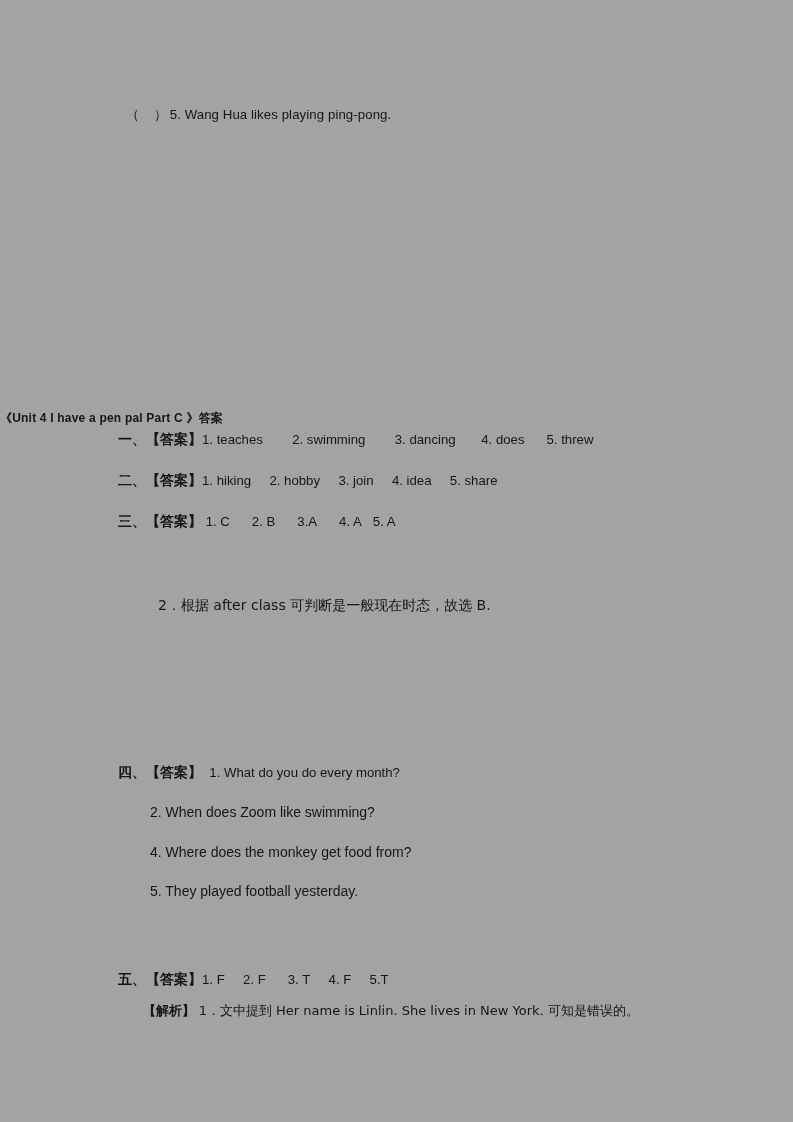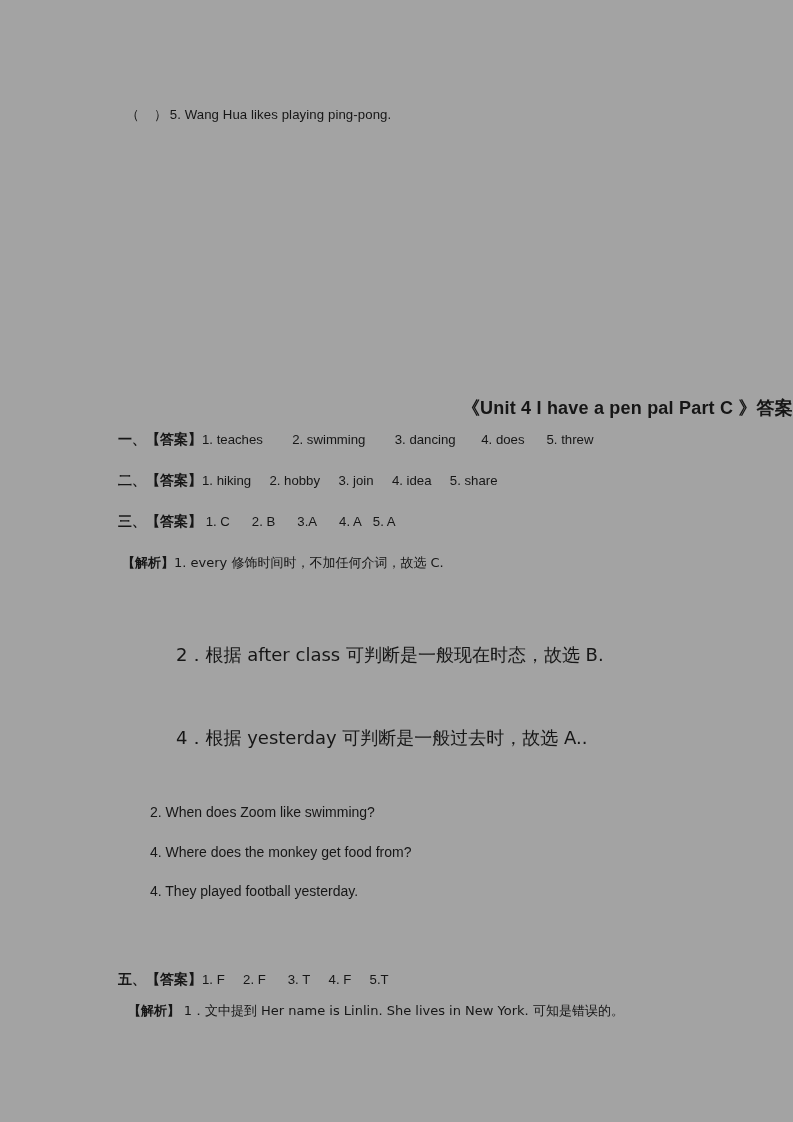--- a/index.html
+++ b/index.html
@@ -33,25 +33,25 @@
     font-size: 13.2px;
     letter-spacing: 0.1px;
   }
   .carry .paren {
     letter-spacing: 2.5px;
   }
 
   
   .doc-title {
     position: absolute;
-    top: 396px;
+    top: 410px;
     left: 0;
     width: 793px;
-    text-align: right;
-    font-size: 18px;
+    text-align: left;
+    font-size: 12px;
     font-weight: bold;
     letter-spacing: 0.2px;
     white-space: pre;
   }
   .doc-title .cjk {
     font-family: "DejaVu Sans", "Liberation Sans", sans-serif;
     font-weight: bold;
   }
 
   
@@ -75,23 +75,22 @@
   }
   .ana-tag {
     font-family: "DejaVu Sans", sans-serif;
     font-weight: bold;
   }
   .cn {
     font-family: "DejaVu Sans", "Liberation Sans", sans-serif;
     font-size: 13px;
   }
   .ana-sub {
-    left: 176px;
-    font-size: 18px;
-    margin-top: 48px;
+    left: 158px;
+    font-size: 14px;
   }
 
   
   .q-line {
     left: 150px;
     font-size: 14px;
   }
 
   .sep { display: inline-block; }
 </style>
@@ -103,27 +102,26 @@
   <div class="line carry"><span class="paren">（  ）</span><span>5. Wang Hua likes playing ping-pong.</span></div>
 
   <div class="doc-title"><span class="cjk">《</span><span>Unit 4 I have a pen pal Part C </span><span class="cjk">》</span><span class="cjk">答案</span></div>
 
   <div class="line sec-row" style="top:432px;"><span class="sec-label">一、【答案】</span><span class="sec-items">1. teaches</span><span class="sep">        </span><span class="sec-items">2. swimming</span><span class="sep">        </span><span class="sec-items">3. dancing</span><span class="sep">       </span><span class="sec-items">4. does</span><span class="sep">      </span><span class="sec-items">5. threw</span></div>
 
   <div class="line sec-row" style="top:473px;"><span class="sec-label">二、【答案】</span><span class="sec-items">1. hiking</span><span class="sep">     </span><span class="sec-items">2. hobby</span><span class="sep">     </span><span class="sec-items">3. join</span><span class="sep">     </span><span class="sec-items">4. idea</span><span class="sep">     </span><span class="sec-items">5. share</span></div>
 
   <div class="line sec-row" style="top:514px;"><span class="sec-label">三、【答案】</span><span class="sep"> </span><span class="sec-items">1. C</span><span class="sep">      </span><span class="sec-items">2. B</span><span class="sep">      </span><span class="sec-items">3.A</span><span class="sep">      </span><span class="sec-items">4. A</span><span class="sep">   </span><span class="sec-items">5. A</span></div>
 
-  <div class="line ana-head" style="top:556px;"><span class="ana-tag cn">【解析】</span><span class="cn">1. every 修饰时间时，不加任何介词，故选 C.</span></div>
 
   <div class="line ana-sub cn" style="top:598px;">2．根据 after class 可判断是一般现在时态，故选 B.</div>
-  <div class="line ana-sub cn" style="top:681px;">4．根据 yesterday 可判断是一般过去时，故选 A..</div>
 
+  <div class="line sec-row" style="top:765px;"><span class="sec-label">四、【答案】</span><span class="sep">  </span><span class="sec-items">1. What do you do every month?</span></div>
 
   <div class="line q-line" style="top:805px;">2. When does Zoom like swimming?</div>
   <div class="line q-line" style="top:845px;">4. Where does the monkey get food from?</div>
-  <div class="line q-line" style="top:884px;">4. They played football yesterday.</div>
+  <div class="line q-line" style="top:884px;">5. They played football yesterday.</div>
 
   <div class="line sec-row" style="top:972px;"><span class="sec-label">五、【答案】</span><span class="sec-items">1. F</span><span class="sep">     </span><span class="sec-items">2. F</span><span class="sep">      </span><span class="sec-items">3. T</span><span class="sep">     </span><span class="sec-items">4. F</span><span class="sep">     </span><span class="sec-items">5.T</span></div>
 
-  <div class="line ana-head" style="top:1004px; left:128px;"><span class="ana-tag cn">【解析】</span><span class="sep"> </span><span class="cn">1．文中提到 Her name is Linlin. She lives in New York. 可知是错误的。</span></div>
+  <div class="line ana-head" style="top:1004px; left:143px;"><span class="ana-tag cn">【解析】</span><span class="sep"> </span><span class="cn">1．文中提到 Her name is Linlin. She lives in New York. 可知是错误的。</span></div>
 
 </div>
 
 </body></html>

